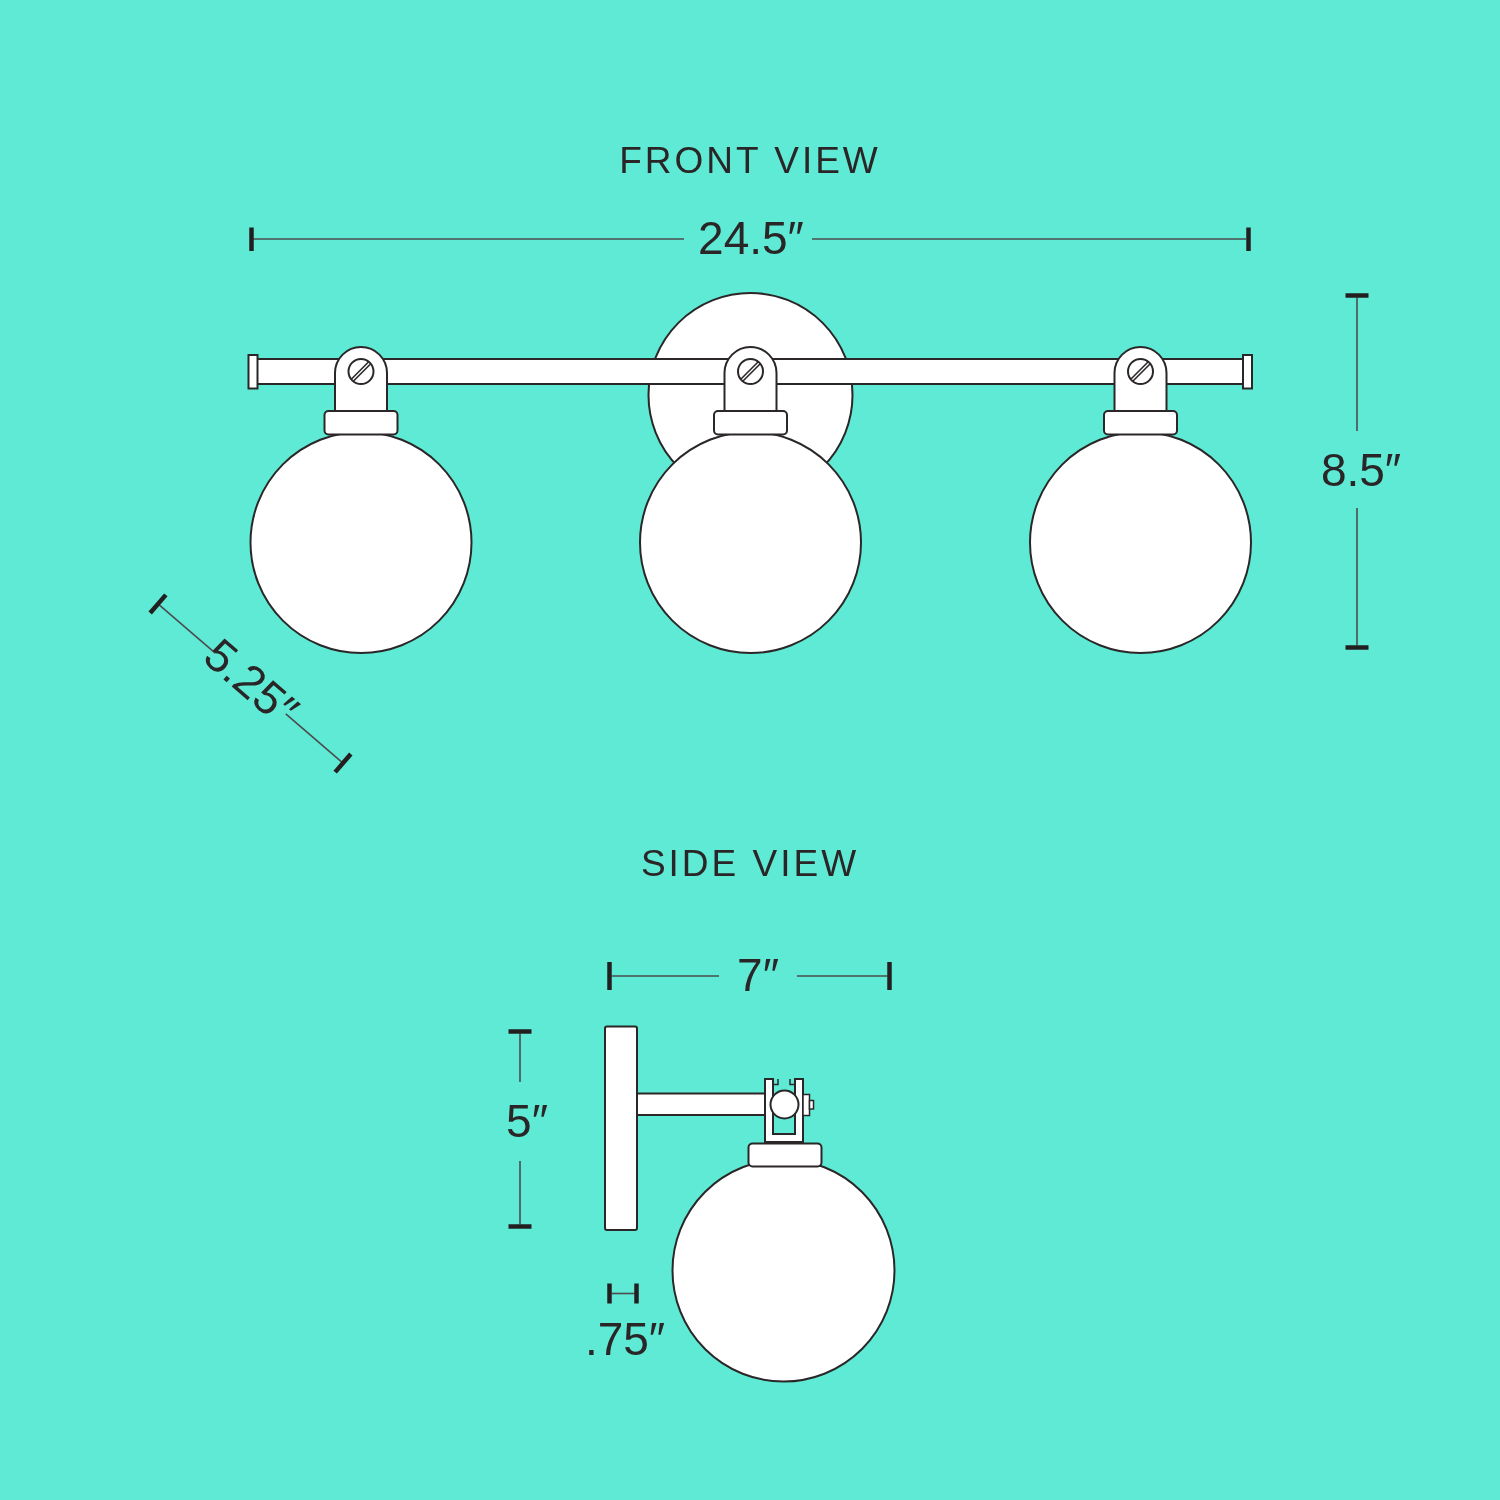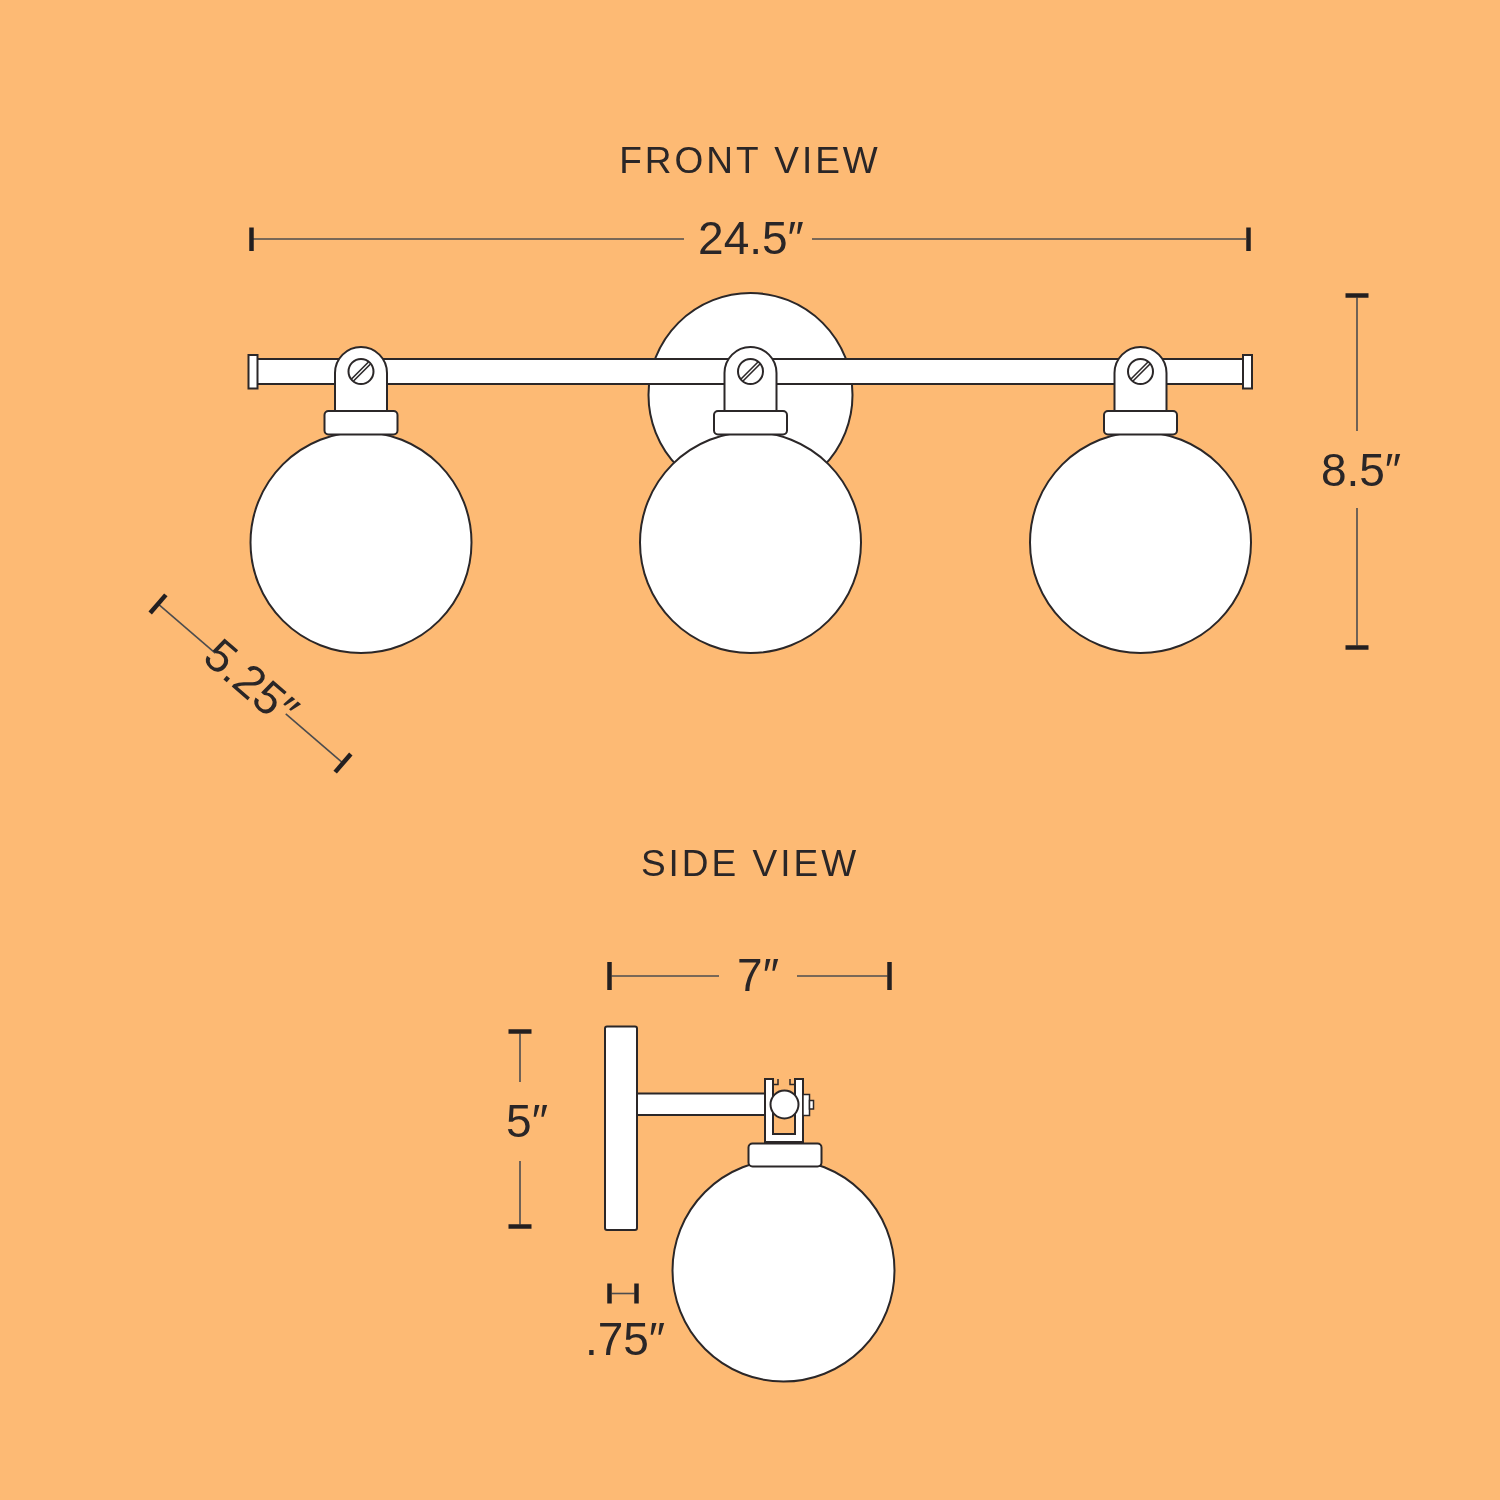--- a/index.html
+++ b/index.html
@@ -1,16 +1,16 @@
 <!DOCTYPE html>
 <html><head>
 <meta charset="utf-8">
 <style>
   html,body { margin:0; padding:0; background:#ffffff; }
-  .canvas { width:1500px; height:1500px; position:relative; background:#fdba74; overflow:hidden; }
+  .canvas { width:1500px; height:1500px; position:relative; background:#5eead4; overflow:hidden; }
   svg { display:block; width:100%; height:100%; }
 
   
   .shape { fill:#ffffff; stroke:#2b2728; stroke-width:2; }
   .hook  { fill:none;    stroke:#2b2728; stroke-width:1.5; }
   .thin  { fill:#ffffff; stroke:#2b2728; stroke-width:1.5; }
   .slot  { stroke:#2b2728; stroke-width:1.6; fill:none; stroke-linecap:round; }
 
   
   .dline { stroke:#4c4c4e; stroke-width:1.6; fill:none; }

